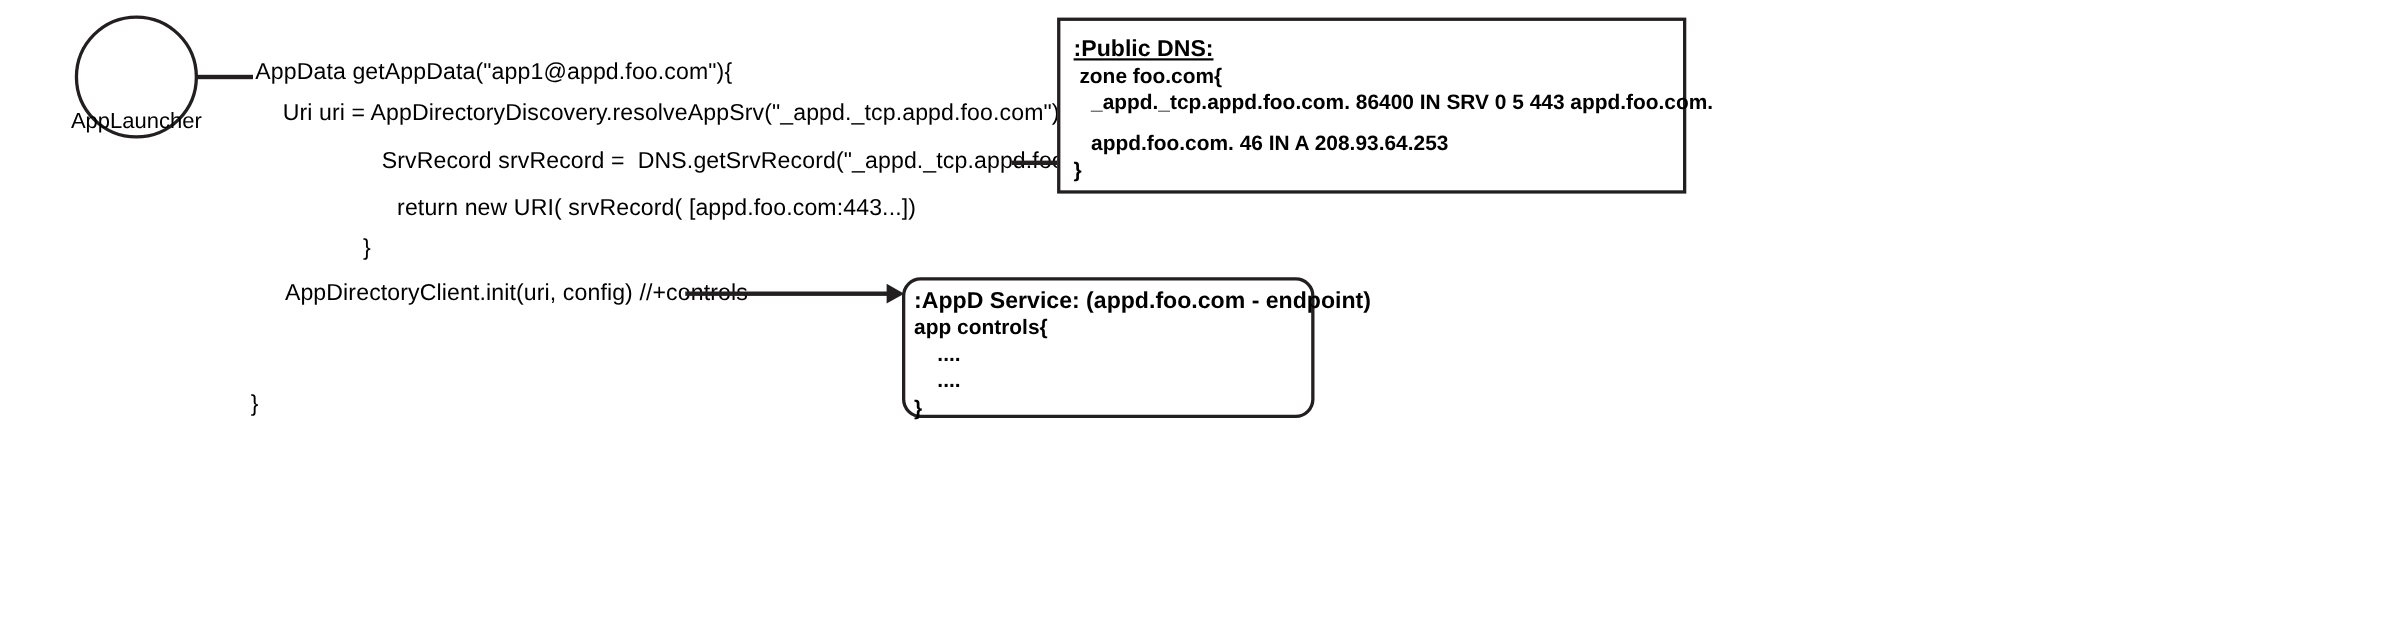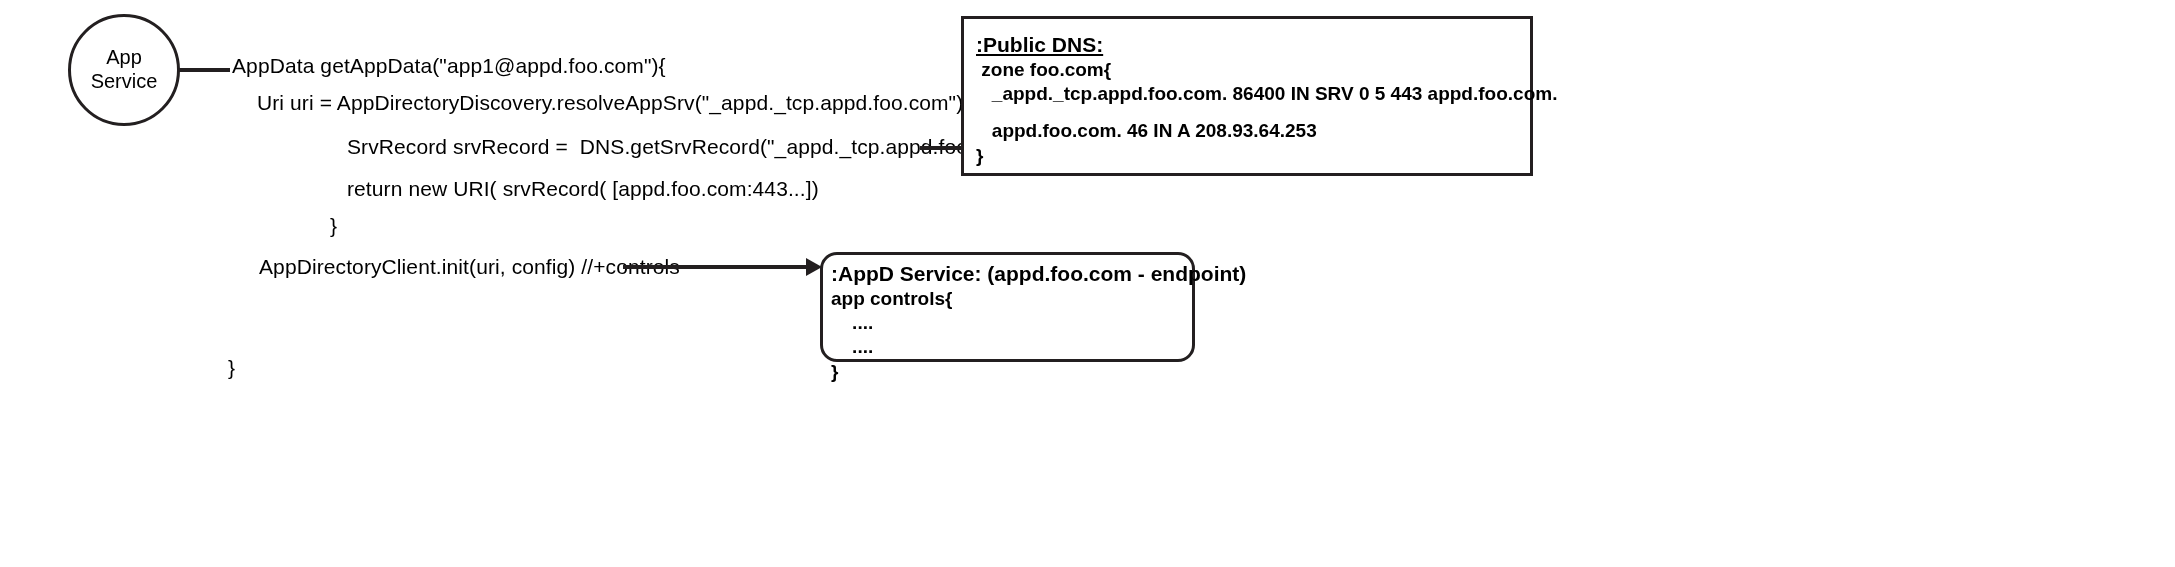--- a/index.html
+++ b/index.html
@@ -23,22 +23,22 @@
   .actor-circle {
     position: absolute;
     left: 68px;
     top: 14px;
     width: 112px;
     height: 112px;
     border: 3px solid #231f20;
     border-radius: 50%;
     box-sizing: border-box;
     display: flex;
-    flex-direction: column;
-    align-items: center;
+    flex-direction: row;
+    align-items: flex-end;
     justify-content: center;
     line-height: 1.18;
     font-size: 20px;
   }
   .actor-circle span { display: block; text-align: center; }
 
   
   .actor-line {
     position: absolute;
     left: 178px;
@@ -67,21 +67,21 @@
     border: 3px solid #231f20;
     box-sizing: border-box;
     background: #ffffff;
     padding: 13px 10px 0 12px;
   }
   .svc-box {
     position: absolute;
     left: 820px;
     top: 252px;
     width: 375px;
-    height: 110px;
+    height: 128px;
     border: 3px solid #231f20;
     border-radius: 17px;
     box-sizing: border-box;
     background: #ffffff;
     padding: 6px 10px 0 8px;
   }
   .box-title {
     font-weight: bold;
     font-size: 21px;
     line-height: 1.22;
@@ -111,28 +111,28 @@
     border-left: 16px solid #231f20;
   }
 </style>
 </head>
 <body>
 
 <div id="canvas">
 
   <div class="actor-circle">
     <span>App</span>
-    <span>Service</span>
+    <span>Launcher</span>
   </div>
   <div class="actor-line"></div>
 
   <div class="code" style="left:232px; top:55px;">AppData getAppData("app1@appd.foo.com"){</div>
   <div class="code" style="left:257px; top:92px;">Uri uri = AppDirectoryDiscovery.resolveAppSrv("_appd._tcp.appd.foo.com"){</div>
   <div class="code" style="left:347px; top:136px;">SrvRecord srvRecord =  DNS.getSrvRecord("_appd._tcp.appd.foo.com")</div>
-  <div class="code" style="left:347px; top:178px;">return new URI( srvRecord( [appd.foo.com:443...])</div>
+  <div class="code" style="left:361px; top:178px;">return new URI( srvRecord( [appd.foo.com:443...])</div>
   <div class="code" style="left:330px; top:215px;">}</div>
   <div class="code" style="left:259px; top:256px;">AppDirectoryClient.init(uri, config) //+controls</div>
   <div class="code" style="left:228px; top:357px;">}</div>
 
   <div class="arrow-shaft" style="left:920px; top:146px; width:110px;"></div>
   <div class="arrow-head" style="left:1026px; top:139px;"></div>
 
   <div class="arrow-shaft" style="left:623px; top:265px; width:190px;"></div>
   <div class="arrow-head" style="left:806px; top:258px;"></div>
 

